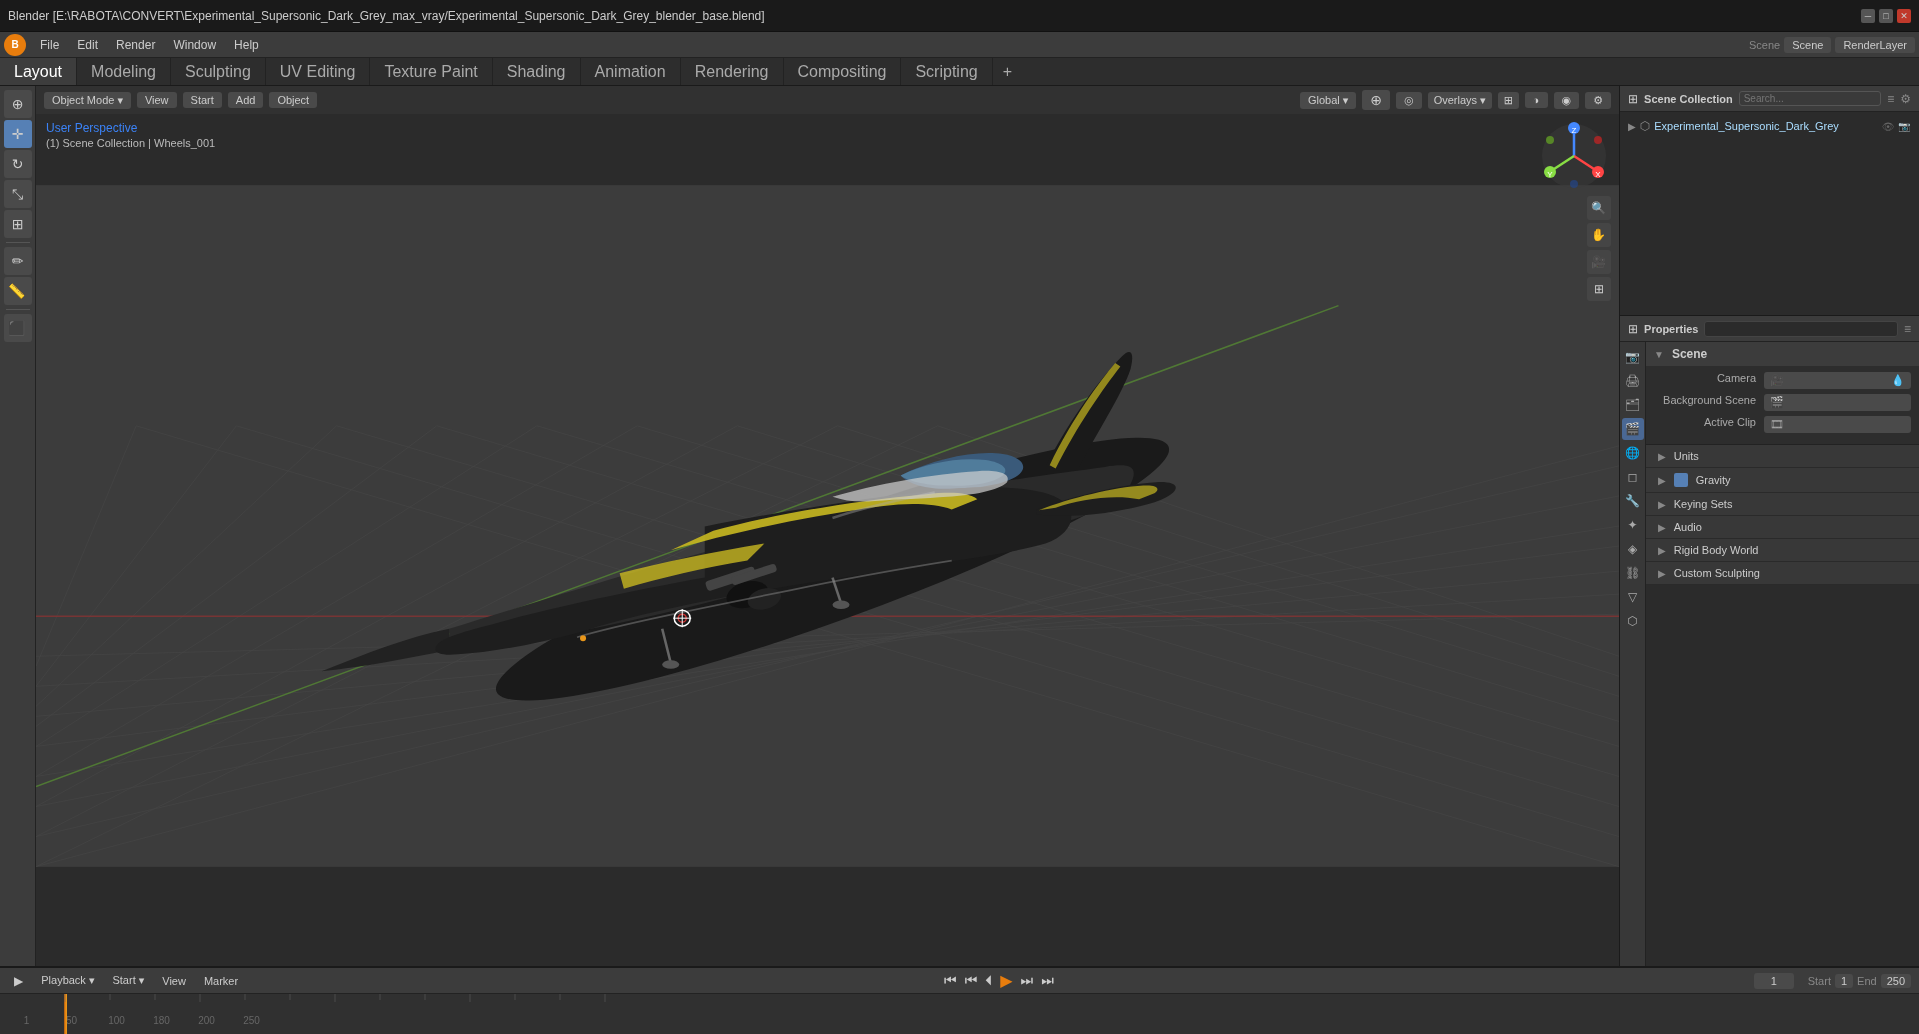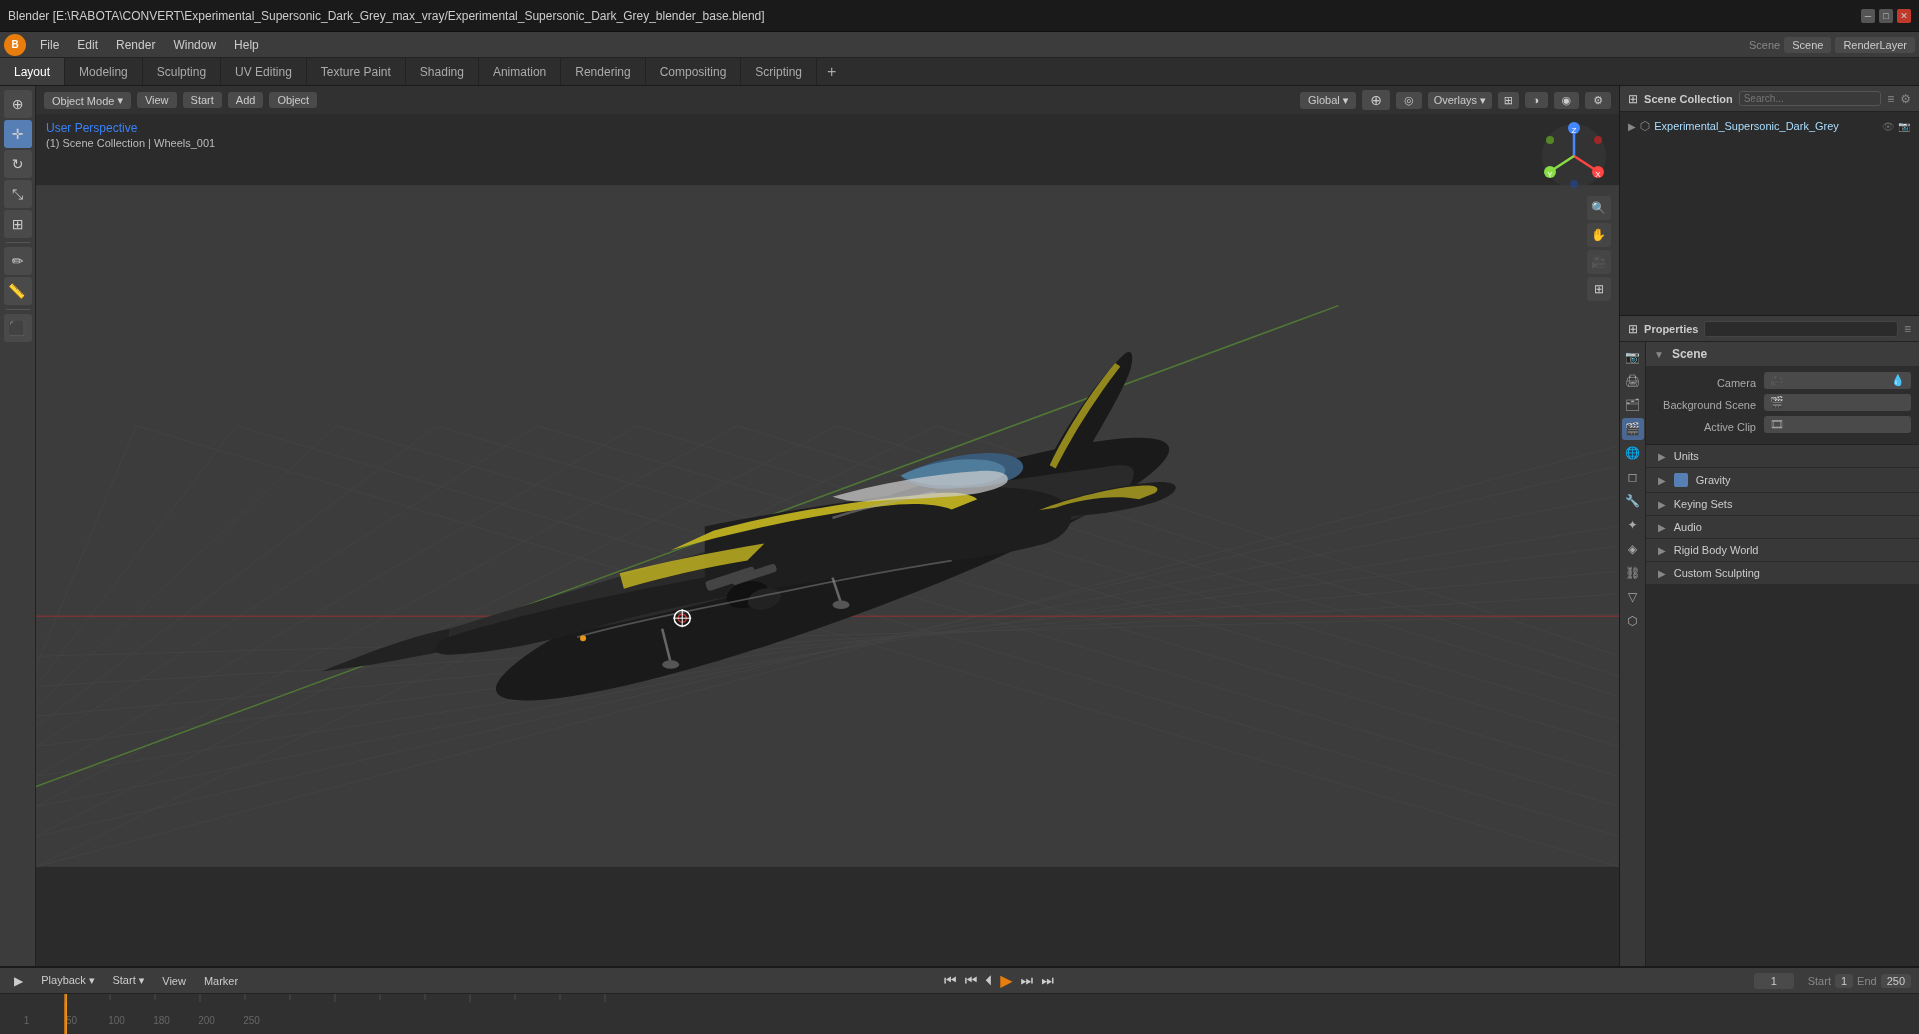--- a/index.html
+++ b/index.html
@@ -64,21 +64,21 @@
       height: 28px;
       background: #2d2d2d;
       display: flex;
       align-items: stretch;
       border-bottom: 1px solid #1a1a1a;
     }
     .workspace-tab {
       padding: 0 14px;
       display: flex;
       align-items: center;
-      font-size: 12px;
+      font-size: 16px;
       color: #aaa;
       cursor: pointer;
       border-right: 1px solid #222;
     }
     .workspace-tab.active {
       background: #3d3d3d;
       color: #fff;
     }
     .tab-add {
       padding: 0 10px;
@@ -118,21 +118,21 @@
       padding: 0 8px;
       gap: 6px;
       z-index: 10;
     }
     .vp-header-btn {
       padding: 2px 8px;
       background: #4a4a4a;
       border-radius: 3px;
       font-size: 11px;
       cursor: pointer;
-      display: flex; align-items: flex-end; gap: 3px;
+      display: flex; align-items: center; gap: 3px;
     }
 
     
     #viewport-info {
       position: absolute;
       top: 35px; left: 10px;
       z-index: 10;
       color: #ddd;
       font-size: 11px;
     }
@@ -249,21 +249,21 @@
       cursor: pointer;
       font-size: 12px;
       font-weight: bold;
     }
     .prop-section-body {
       padding: 6px 8px;
       background: #2d2d2d;
     }
     .prop-row {
       display: flex;
-      align-items: flex-end;
+      align-items: flex-start;
       margin-bottom: 5px;
       font-size: 11px;
     }
     .prop-label {
       width: 110px;
       color: #aaa;
       text-align: right;
       padding-right: 8px;
     }
     .prop-value {

